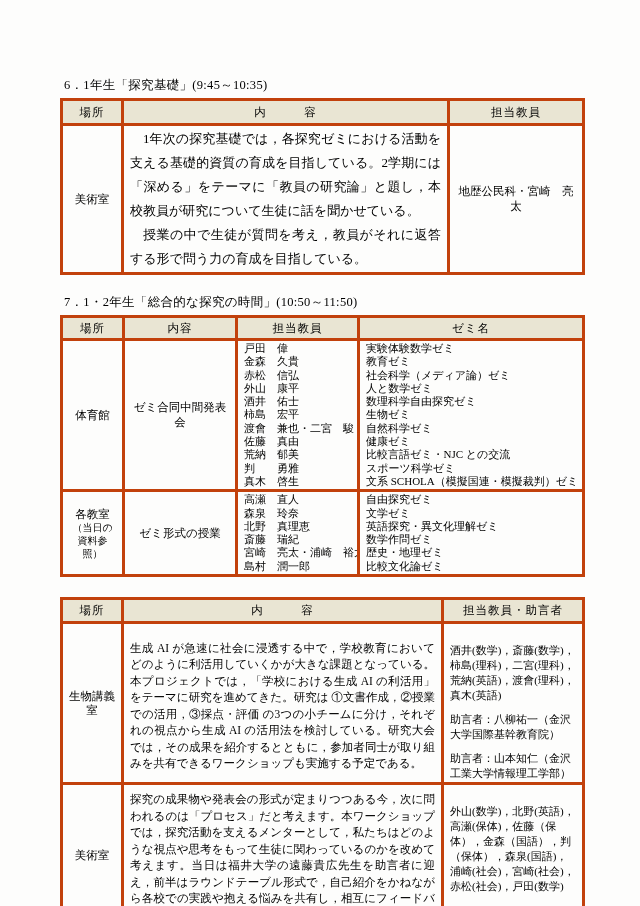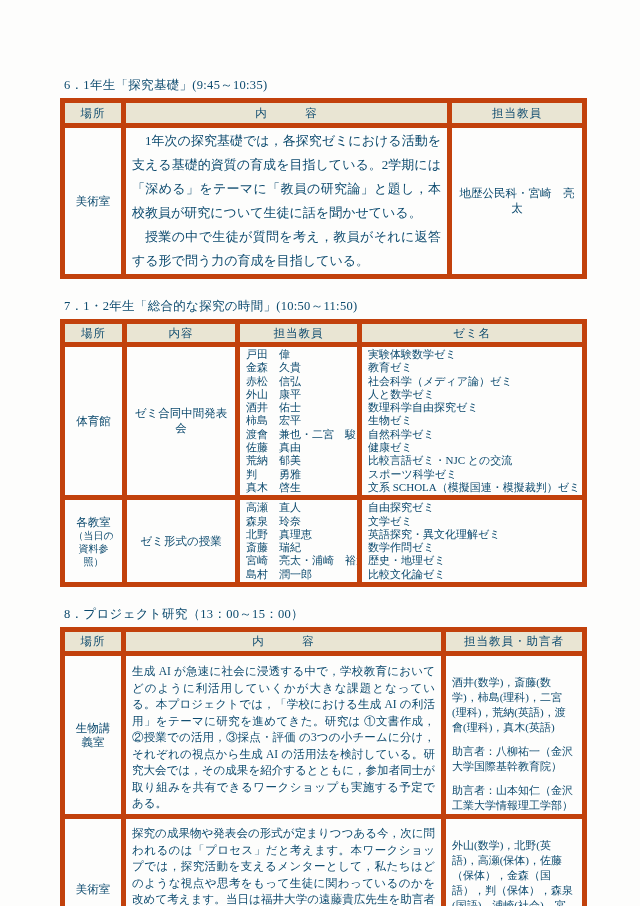--- a/index.html
+++ b/index.html
@@ -1,39 +1,39 @@
 <!DOCTYPE html>
 <html><head>
 <meta charset="utf-8">
 <style>
   * { margin:0; padding:0; box-sizing:border-box; }
   html,body { background:#ffffff; }
   .page {
     position:relative;
     width:640px; height:906px;
     background:#fdfdfc;
-    color:#0c4a6e;
+    color:#000000;
     font-family:"Liberation Serif","DejaVu Serif",serif;
     padding:78px 58px 20px 60px;
     overflow:hidden;
   }
   .section { margin-bottom:20px; }
   .heading {
     font-size:12.5px;
     line-height:15px;
     margin:0 0 5px 4px;
     letter-spacing:0.3px;
   }
   table {
     border-collapse:collapse;
     table-layout:fixed;
     width:522px;
   }
   td {
-    border:5px solid #c2410c;
+    border:3px solid #c2410c;
     font-size:11.5px;
     padding:1px 6px;
     vertical-align:middle;
     overflow:hidden;
   }
   tr.head td {
     background:#e9e5d3;
     text-align:center;
     font-size:11.5px;
     letter-spacing:1px;
@@ -163,21 +163,20 @@
                 <div>歴史・地理ゼミ</div>
                 <div>比較文化論ゼミ</div>
               </div>
         </td>
       </tr>
     </tbody>
       </table>
   </div>
 
   <div class="section">
-    <div class="heading">8．プロジェクト研究（13：00～15：00）</div>
     <table class="t3">
       <colgroup>
           <col style="width:61px">
           <col style="width:320px">
           <col style="width:141px">
         </colgroup>
       <tbody>
           <tr class="head">
         <td>場所</td>
         <td>内　　　容</td>

